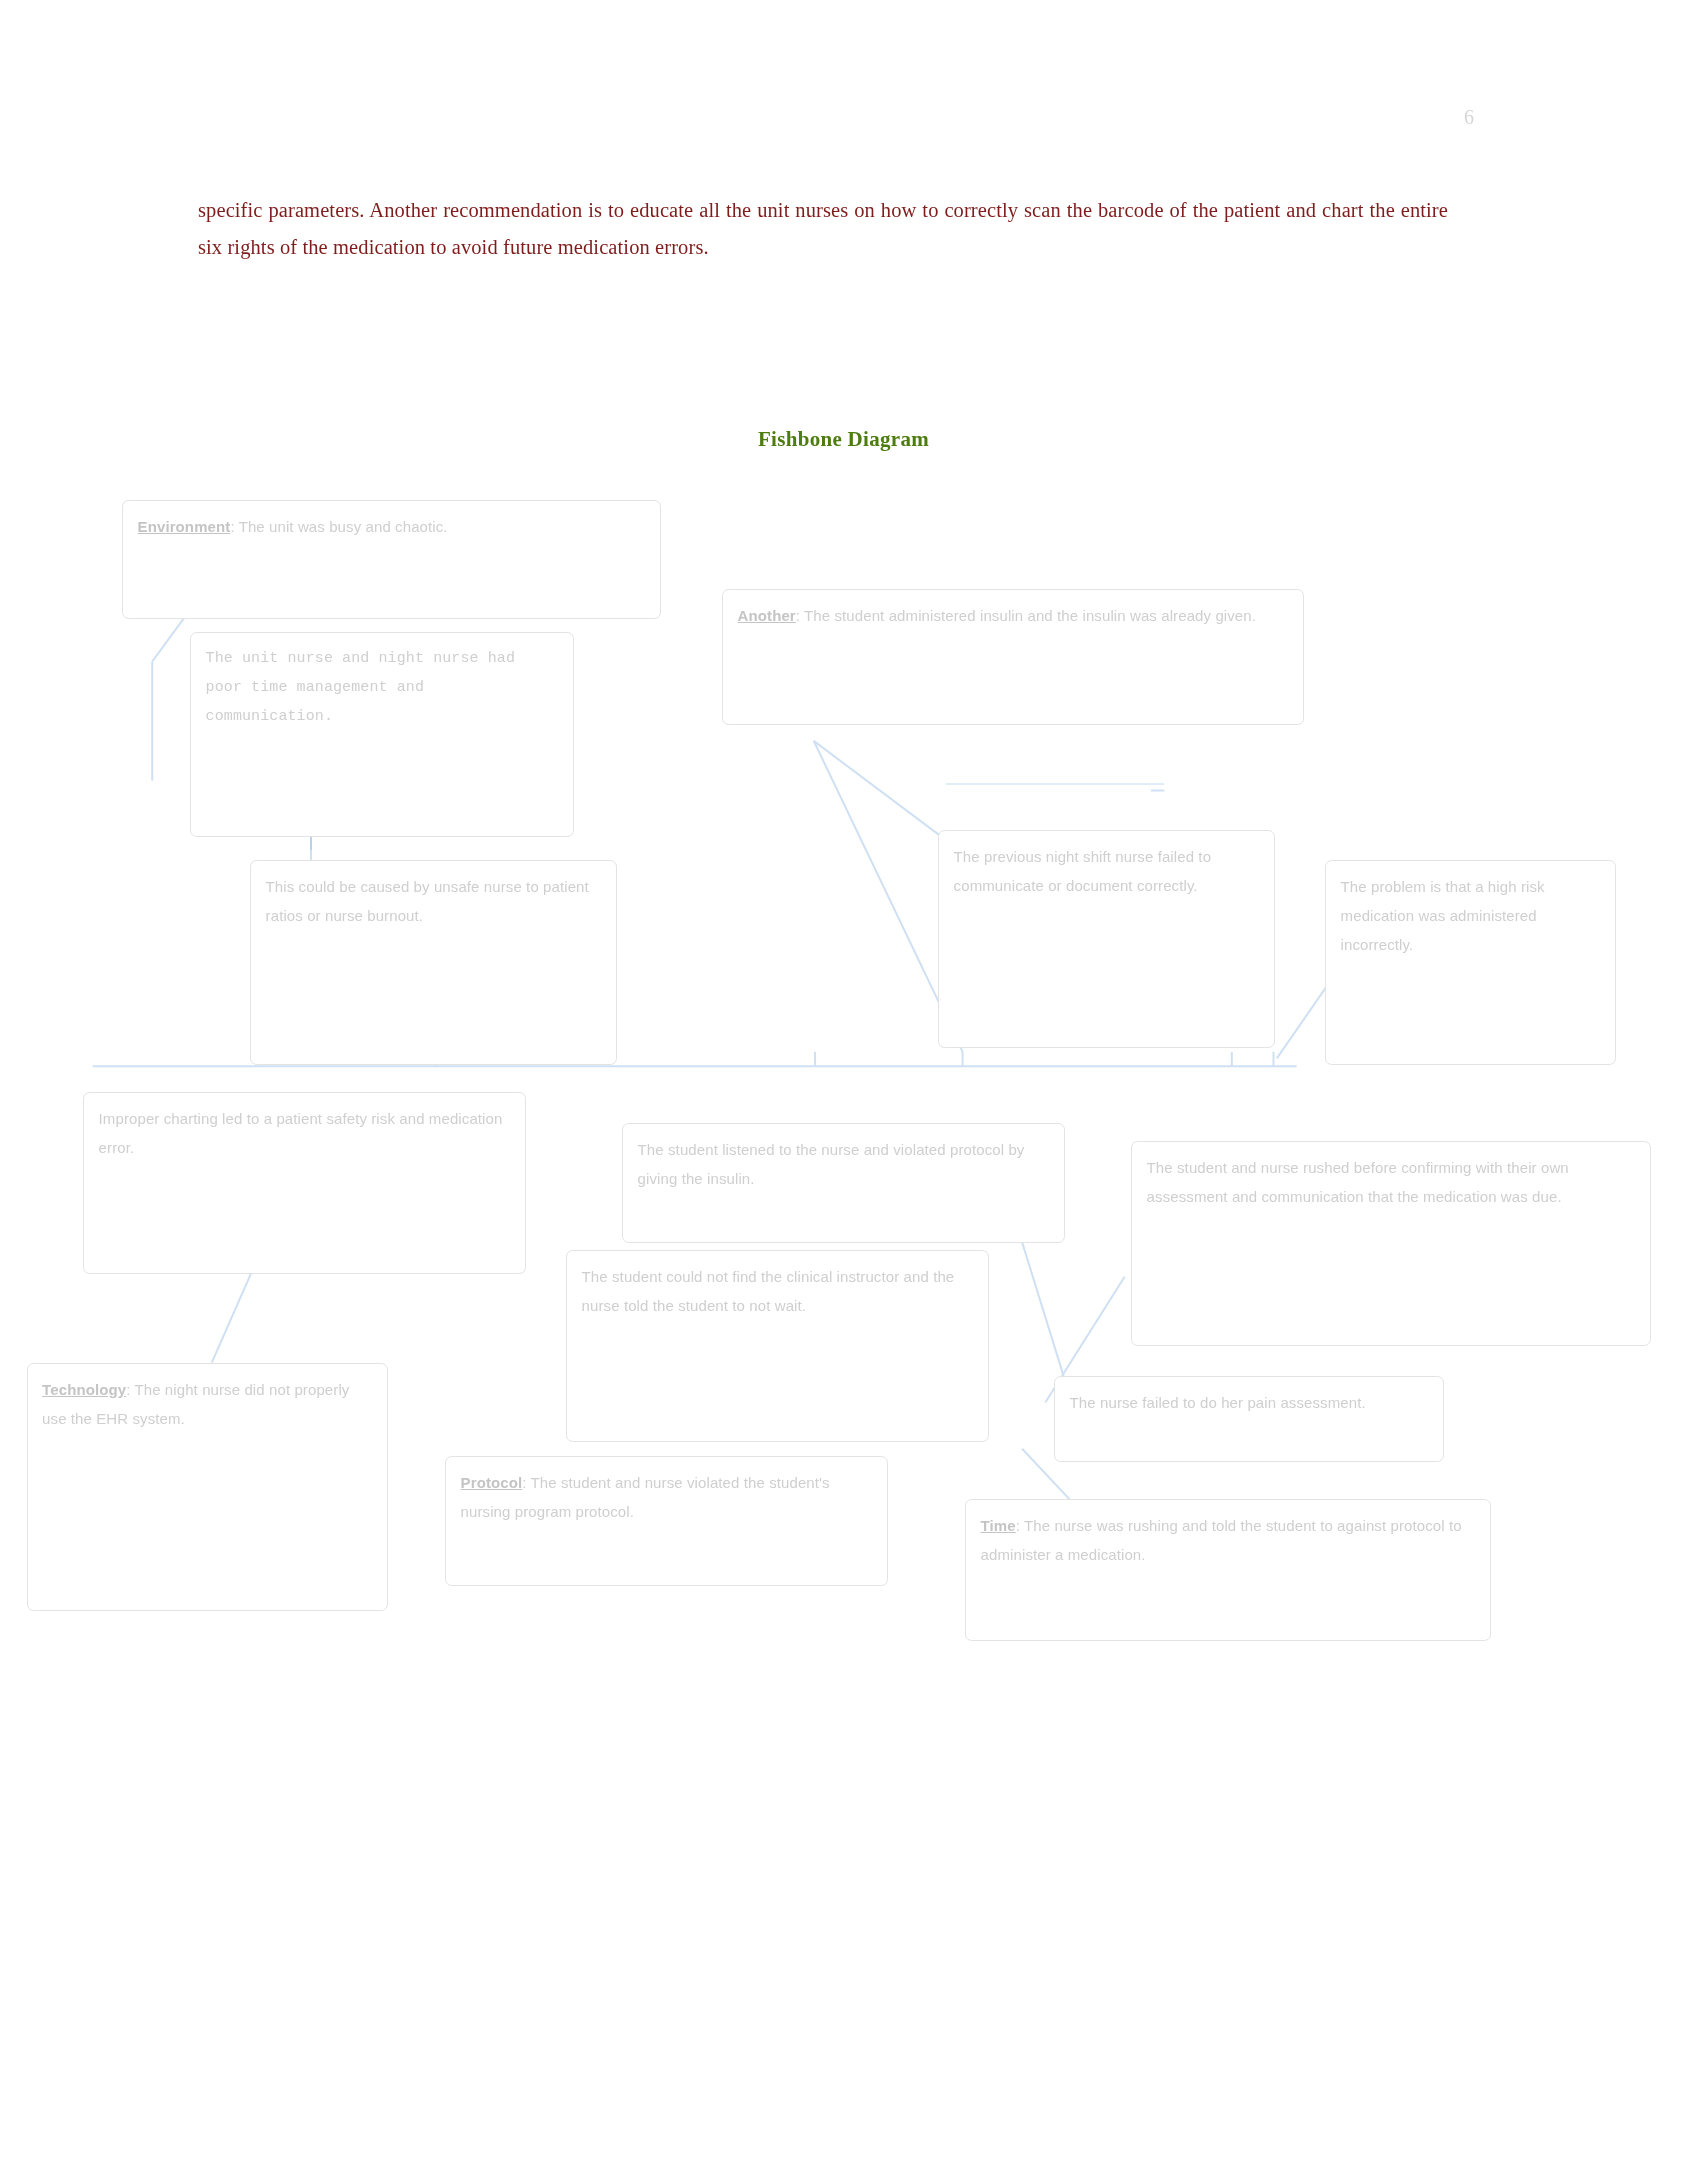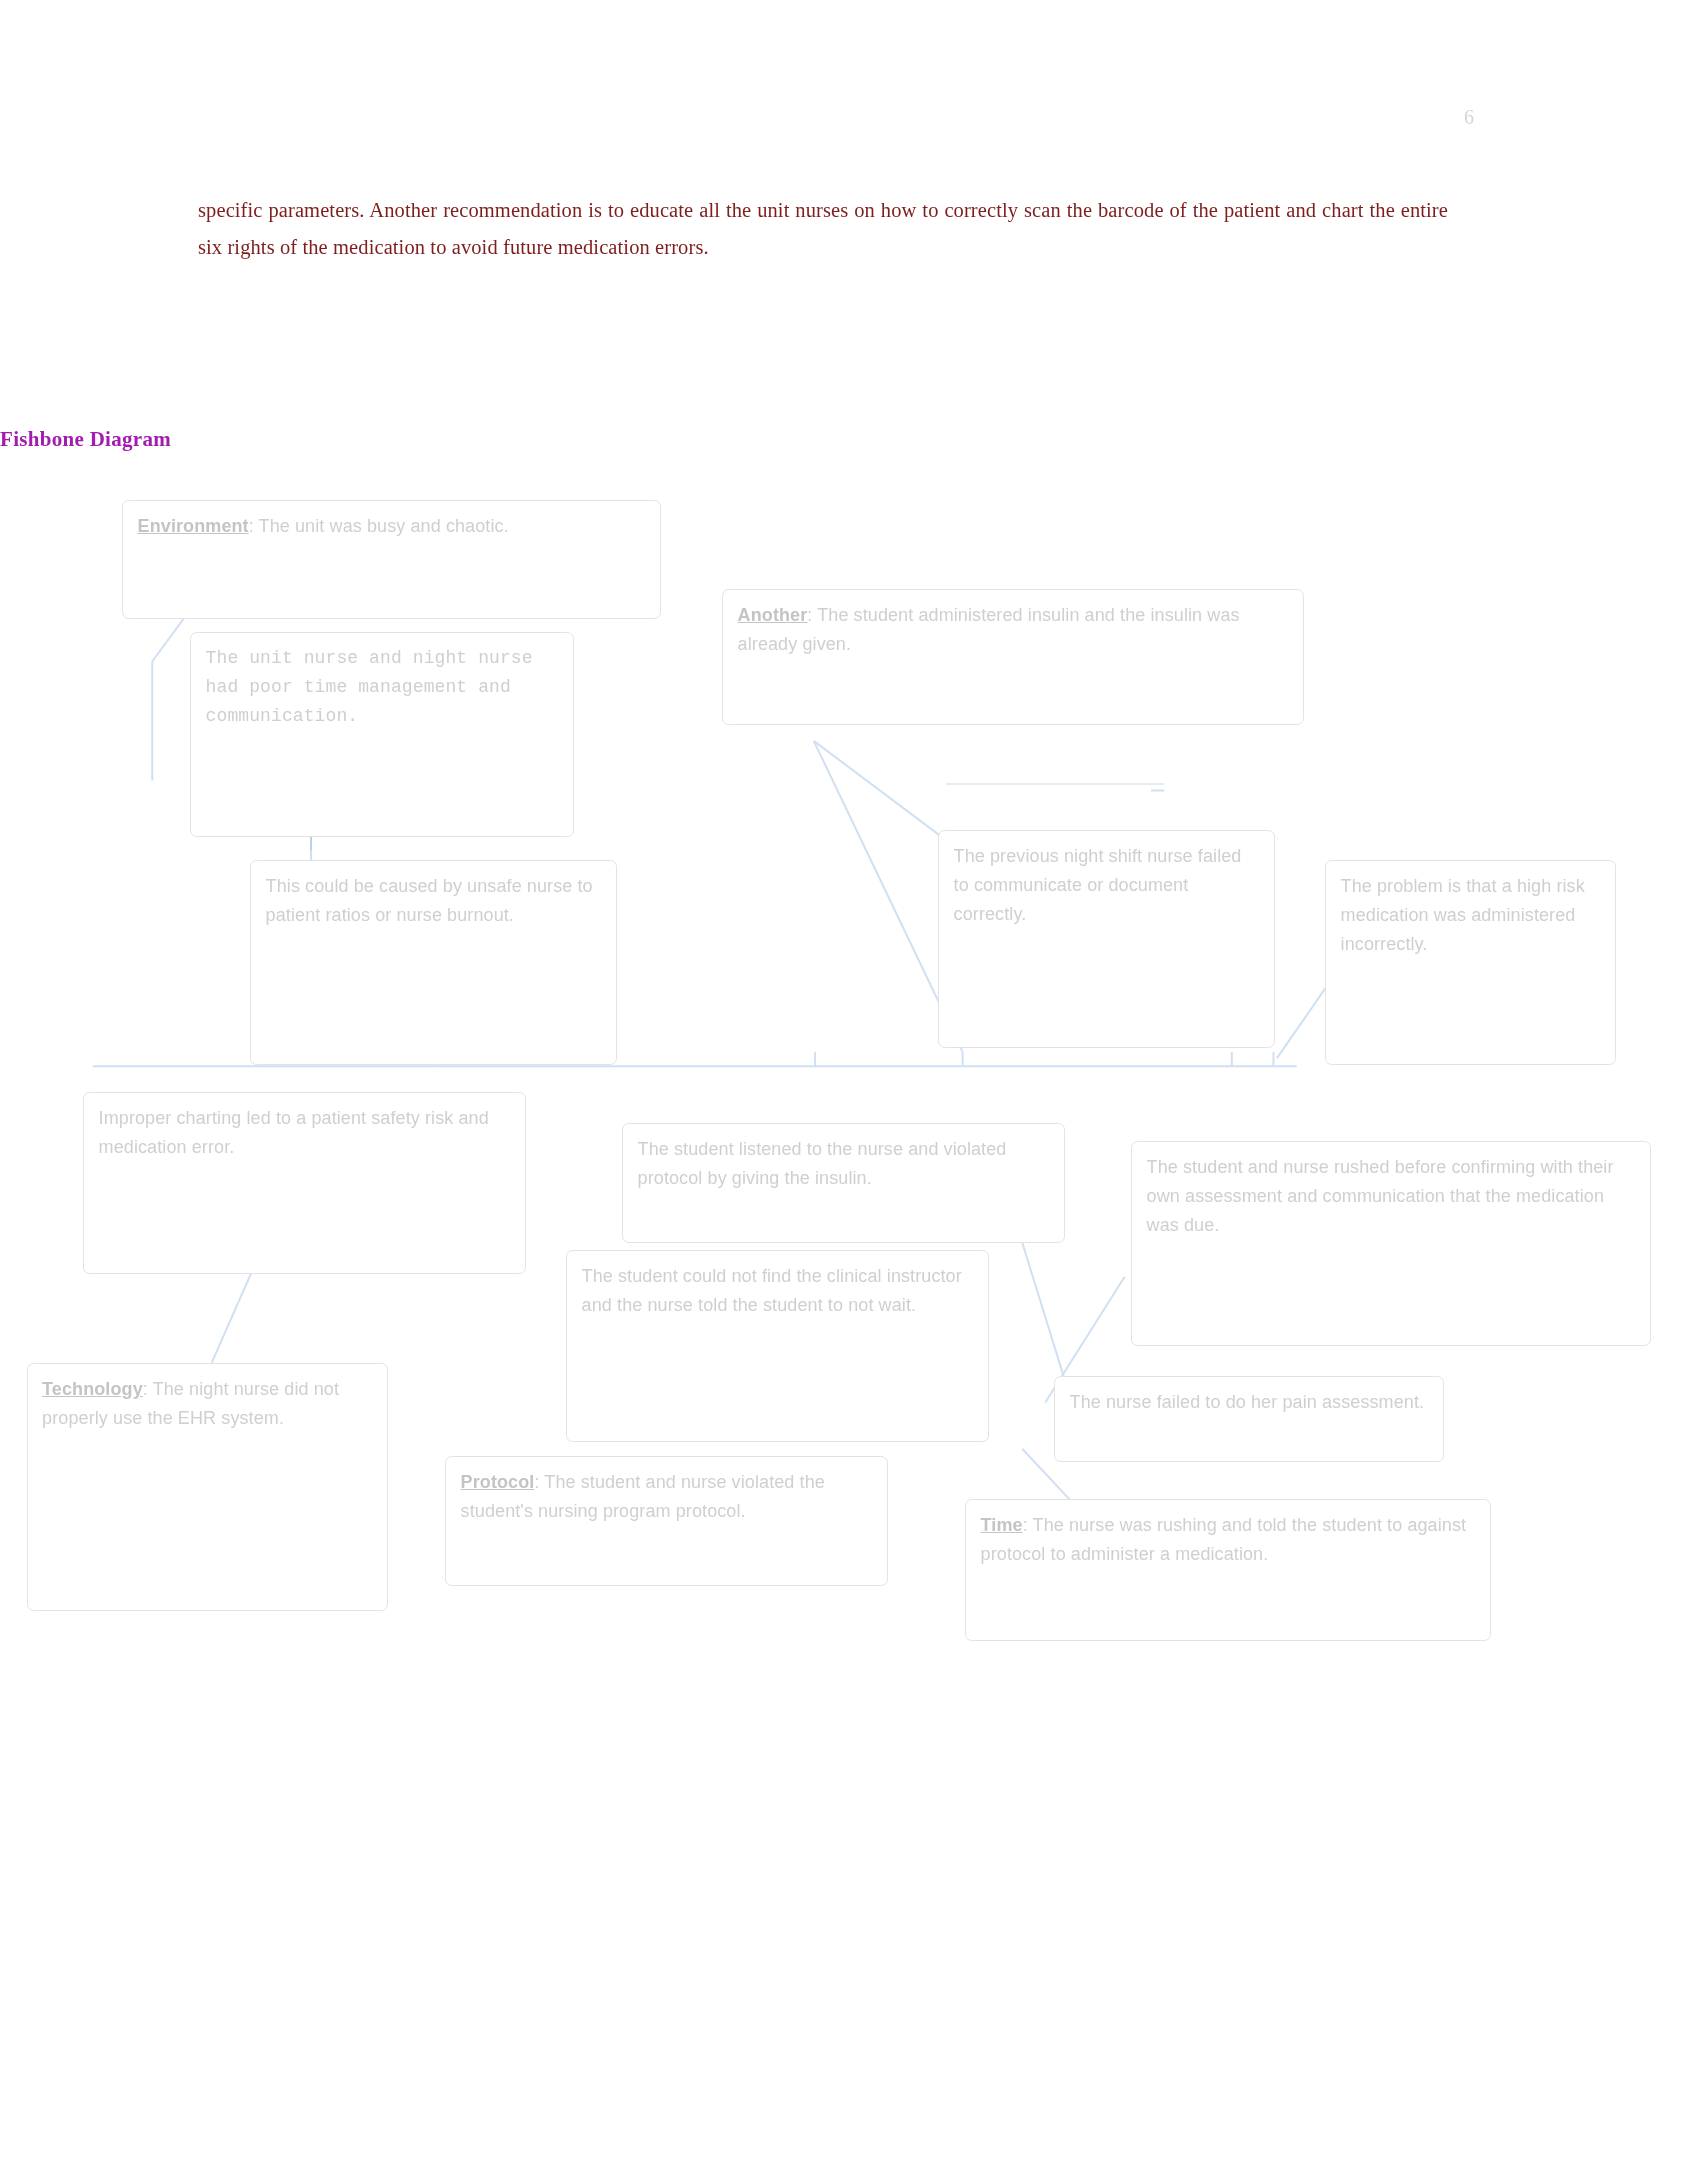--- a/index.html
+++ b/index.html
@@ -44,23 +44,24 @@
     font-family: "Liberation Serif", serif;
     letter-spacing: 0.1px;
   }
 
   
   .section-heading {
     position: absolute;
     top: 427px;
     left: 0;
     width: 1687px;
+    text-align: center;
     font-size: 21px;
     font-weight: bold;
-    color: #a21caf;
+    color: #4d7c0f;
     font-family: "Liberation Serif", serif;
     letter-spacing: 0.3px;
   }
 
   
   .diagram {
     position: absolute;
     top: 0;
     left: 0;
     width: 1687px;
@@ -77,21 +78,21 @@
 
   
   .fb-box {
     position: absolute;
     box-sizing: border-box;
     background: #ffffff;
     border: 1px solid #e3e3e3;
     border-radius: 6.6px;
     padding: 10.6px 13.2px 10.6px 14.6px;
     font-family: "Liberation Sans", sans-serif;
-    font-size: 18px;
+    font-size: 15px;
     line-height: 29px;
     color: #cfcfcf;
     letter-spacing: 0.1px;
     overflow: hidden;
   }
   .fb-box .cat {
     font-weight: bold;
     text-decoration: underline;
     color: #c4c4c4;
   }

